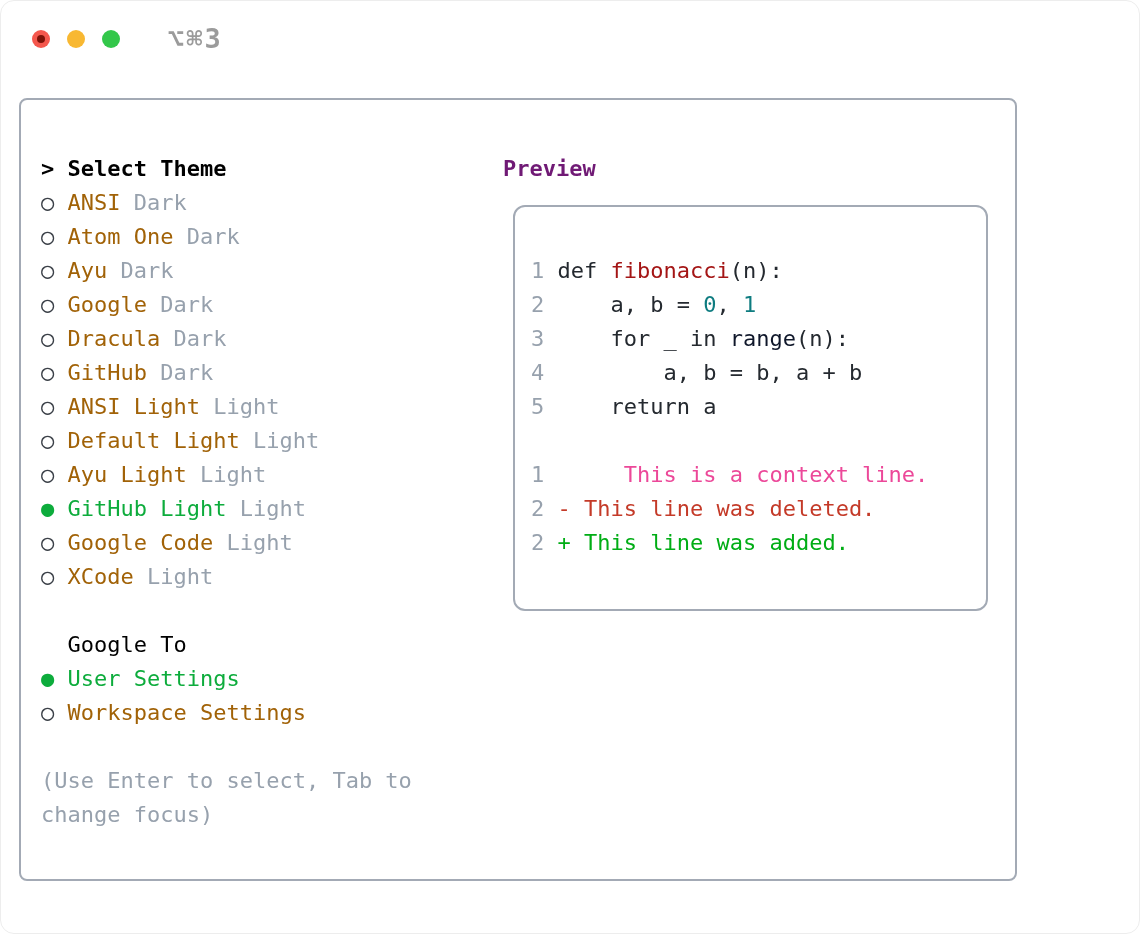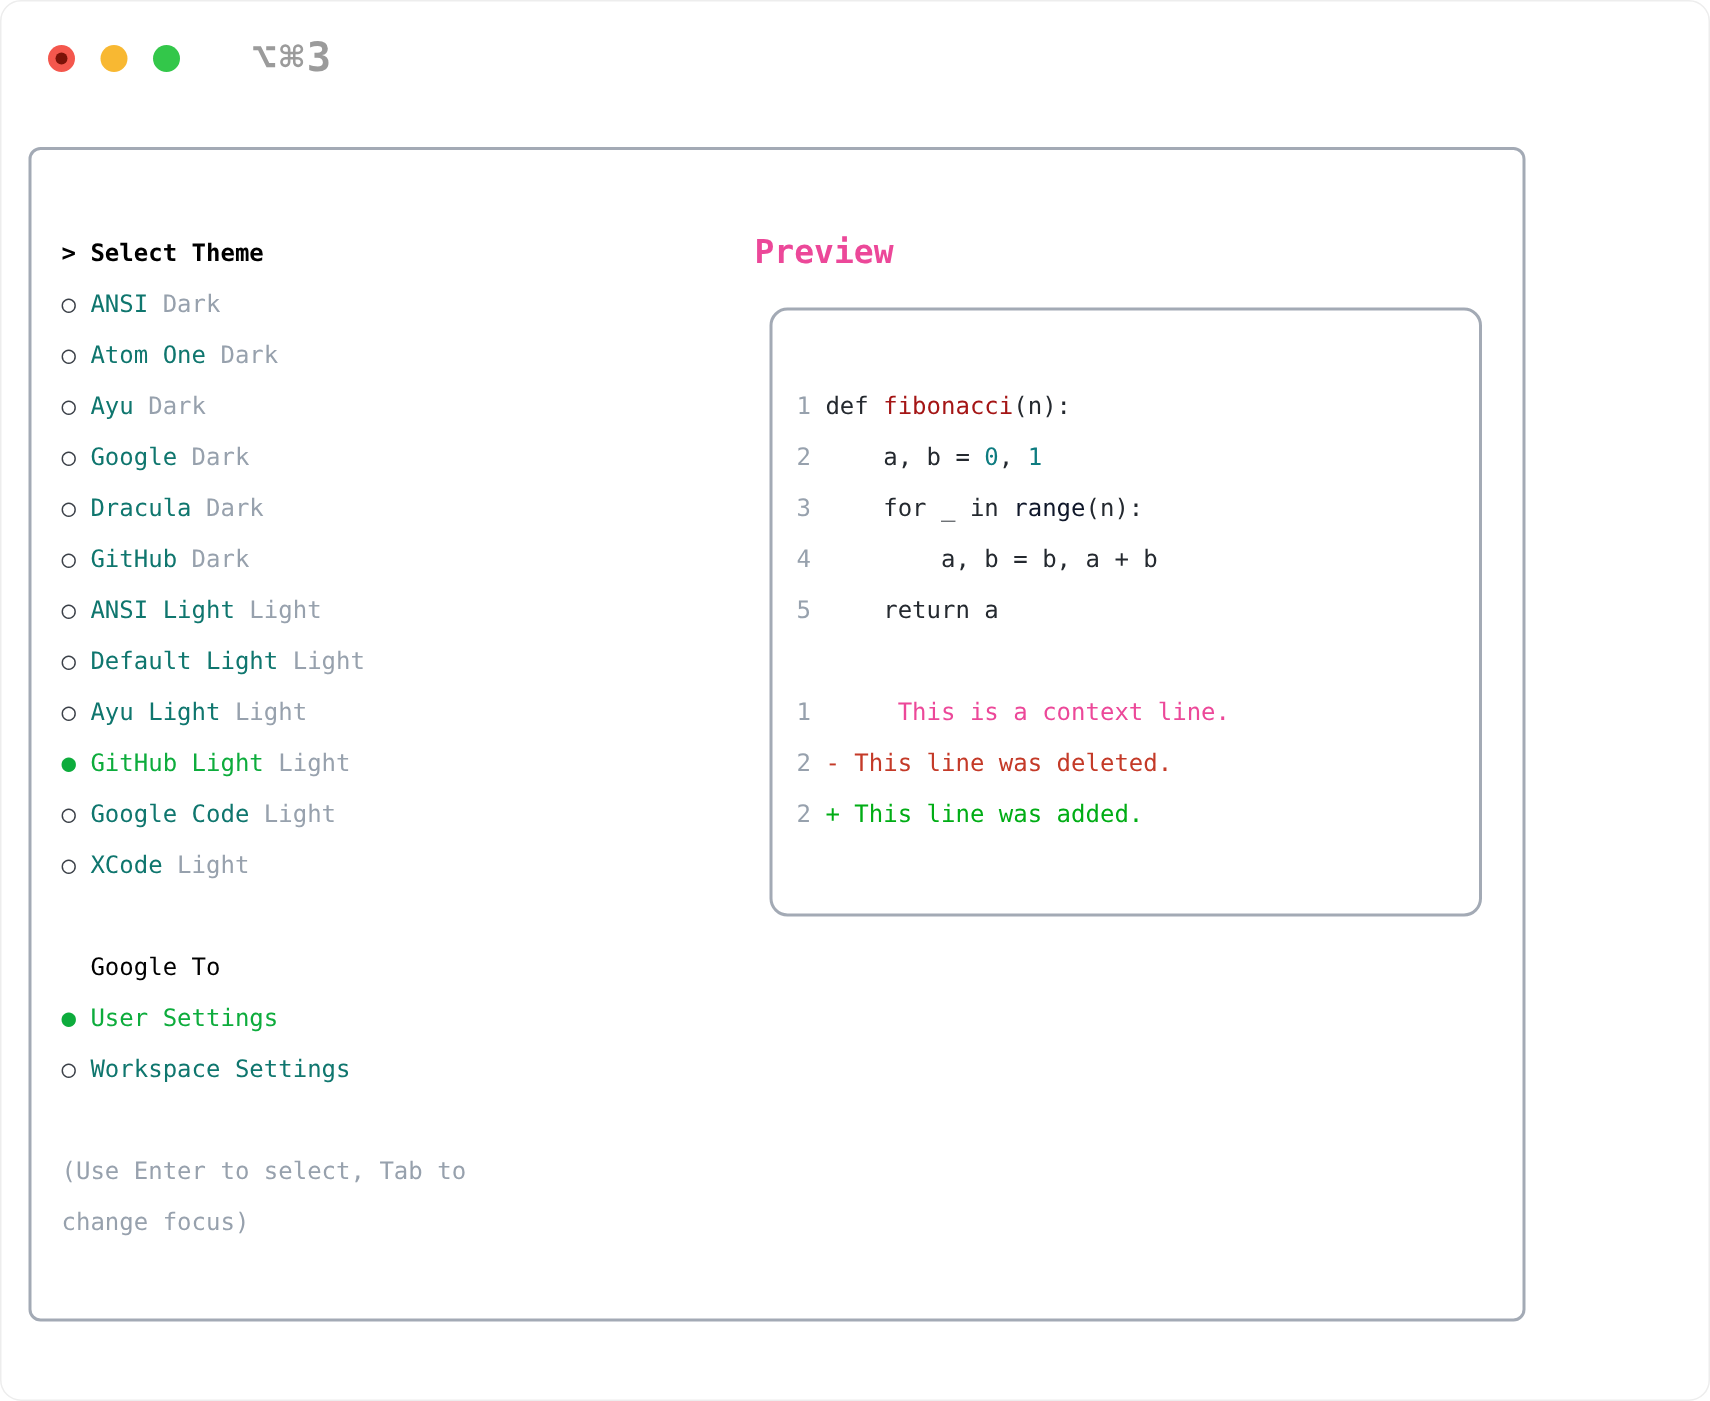--- a/index.html
+++ b/index.html
@@ -19,34 +19,34 @@
   .light-close{background:#f4574d;}
   .light-close::after{content:"";position:absolute;left:5px;top:5px;width:8px;height:8px;border-radius:50%;background:#7c1208;}
   .light-min{background:#f8b832;}
   .light-zoom{background:#33c74a;}
   .win-title{margin-left:48px;font-size:27px;font-weight:bold;color:#9b9b9b;letter-spacing:2px;}
   
   .panel{
     position:absolute;left:18px;top:97px;width:998px;height:783px;
     border:2px solid #a3aab5;border-radius:8px;box-sizing:border-box;background:#ffffff;
   }
-  .row{height:34px;line-height:34px;font-size:16px;white-space:pre;}
+  .row{height:34px;line-height:34px;font-size:22px;white-space:pre;}
   
   .left-col{position:absolute;left:20px;top:52px;}
   .marker{display:inline-block;width:2ch;color:#3b4048;}
   .prompt{color:#000000;font-weight:bold;}
   .title-bold{color:#000000;font-weight:bold;}
-  .theme-name{color:#0f766e;}
+  .theme-name{color:#a16207;}
   .variant{color:#97a1ad;margin-left:1ch;}
   .selected .marker{color:#0dac3c;}
   .selected .theme-name{color:#0dac3c;}
   .apply-title{color:#000000;margin-left:2ch;}
   .hint{color:#97a1ad;}
   
-  .preview-title{position:absolute;left:482px;top:52px;font-size:22px;line-height:34px;font-weight:bold;color:#ec4899;}
+  .preview-title{position:absolute;left:482px;top:52px;font-size:22px;line-height:34px;font-weight:bold;color:#701a75;}
   .preview-box{
     position:absolute;left:492px;top:105px;width:475px;height:406px;
     border:2px solid #a3aab5;border-radius:12px;box-sizing:border-box;background:#ffffff;
     padding:47px 0 0 16px;overflow:hidden;
   }
   .gutter{display:inline-block;width:2ch;color:#97a1ad;}
   .seg-code{color:#24292f;}
   .seg-function{color:#a41515;}
   .seg-number{color:#0e7c80;}
   .seg-builtin{color:#0f172a;}

